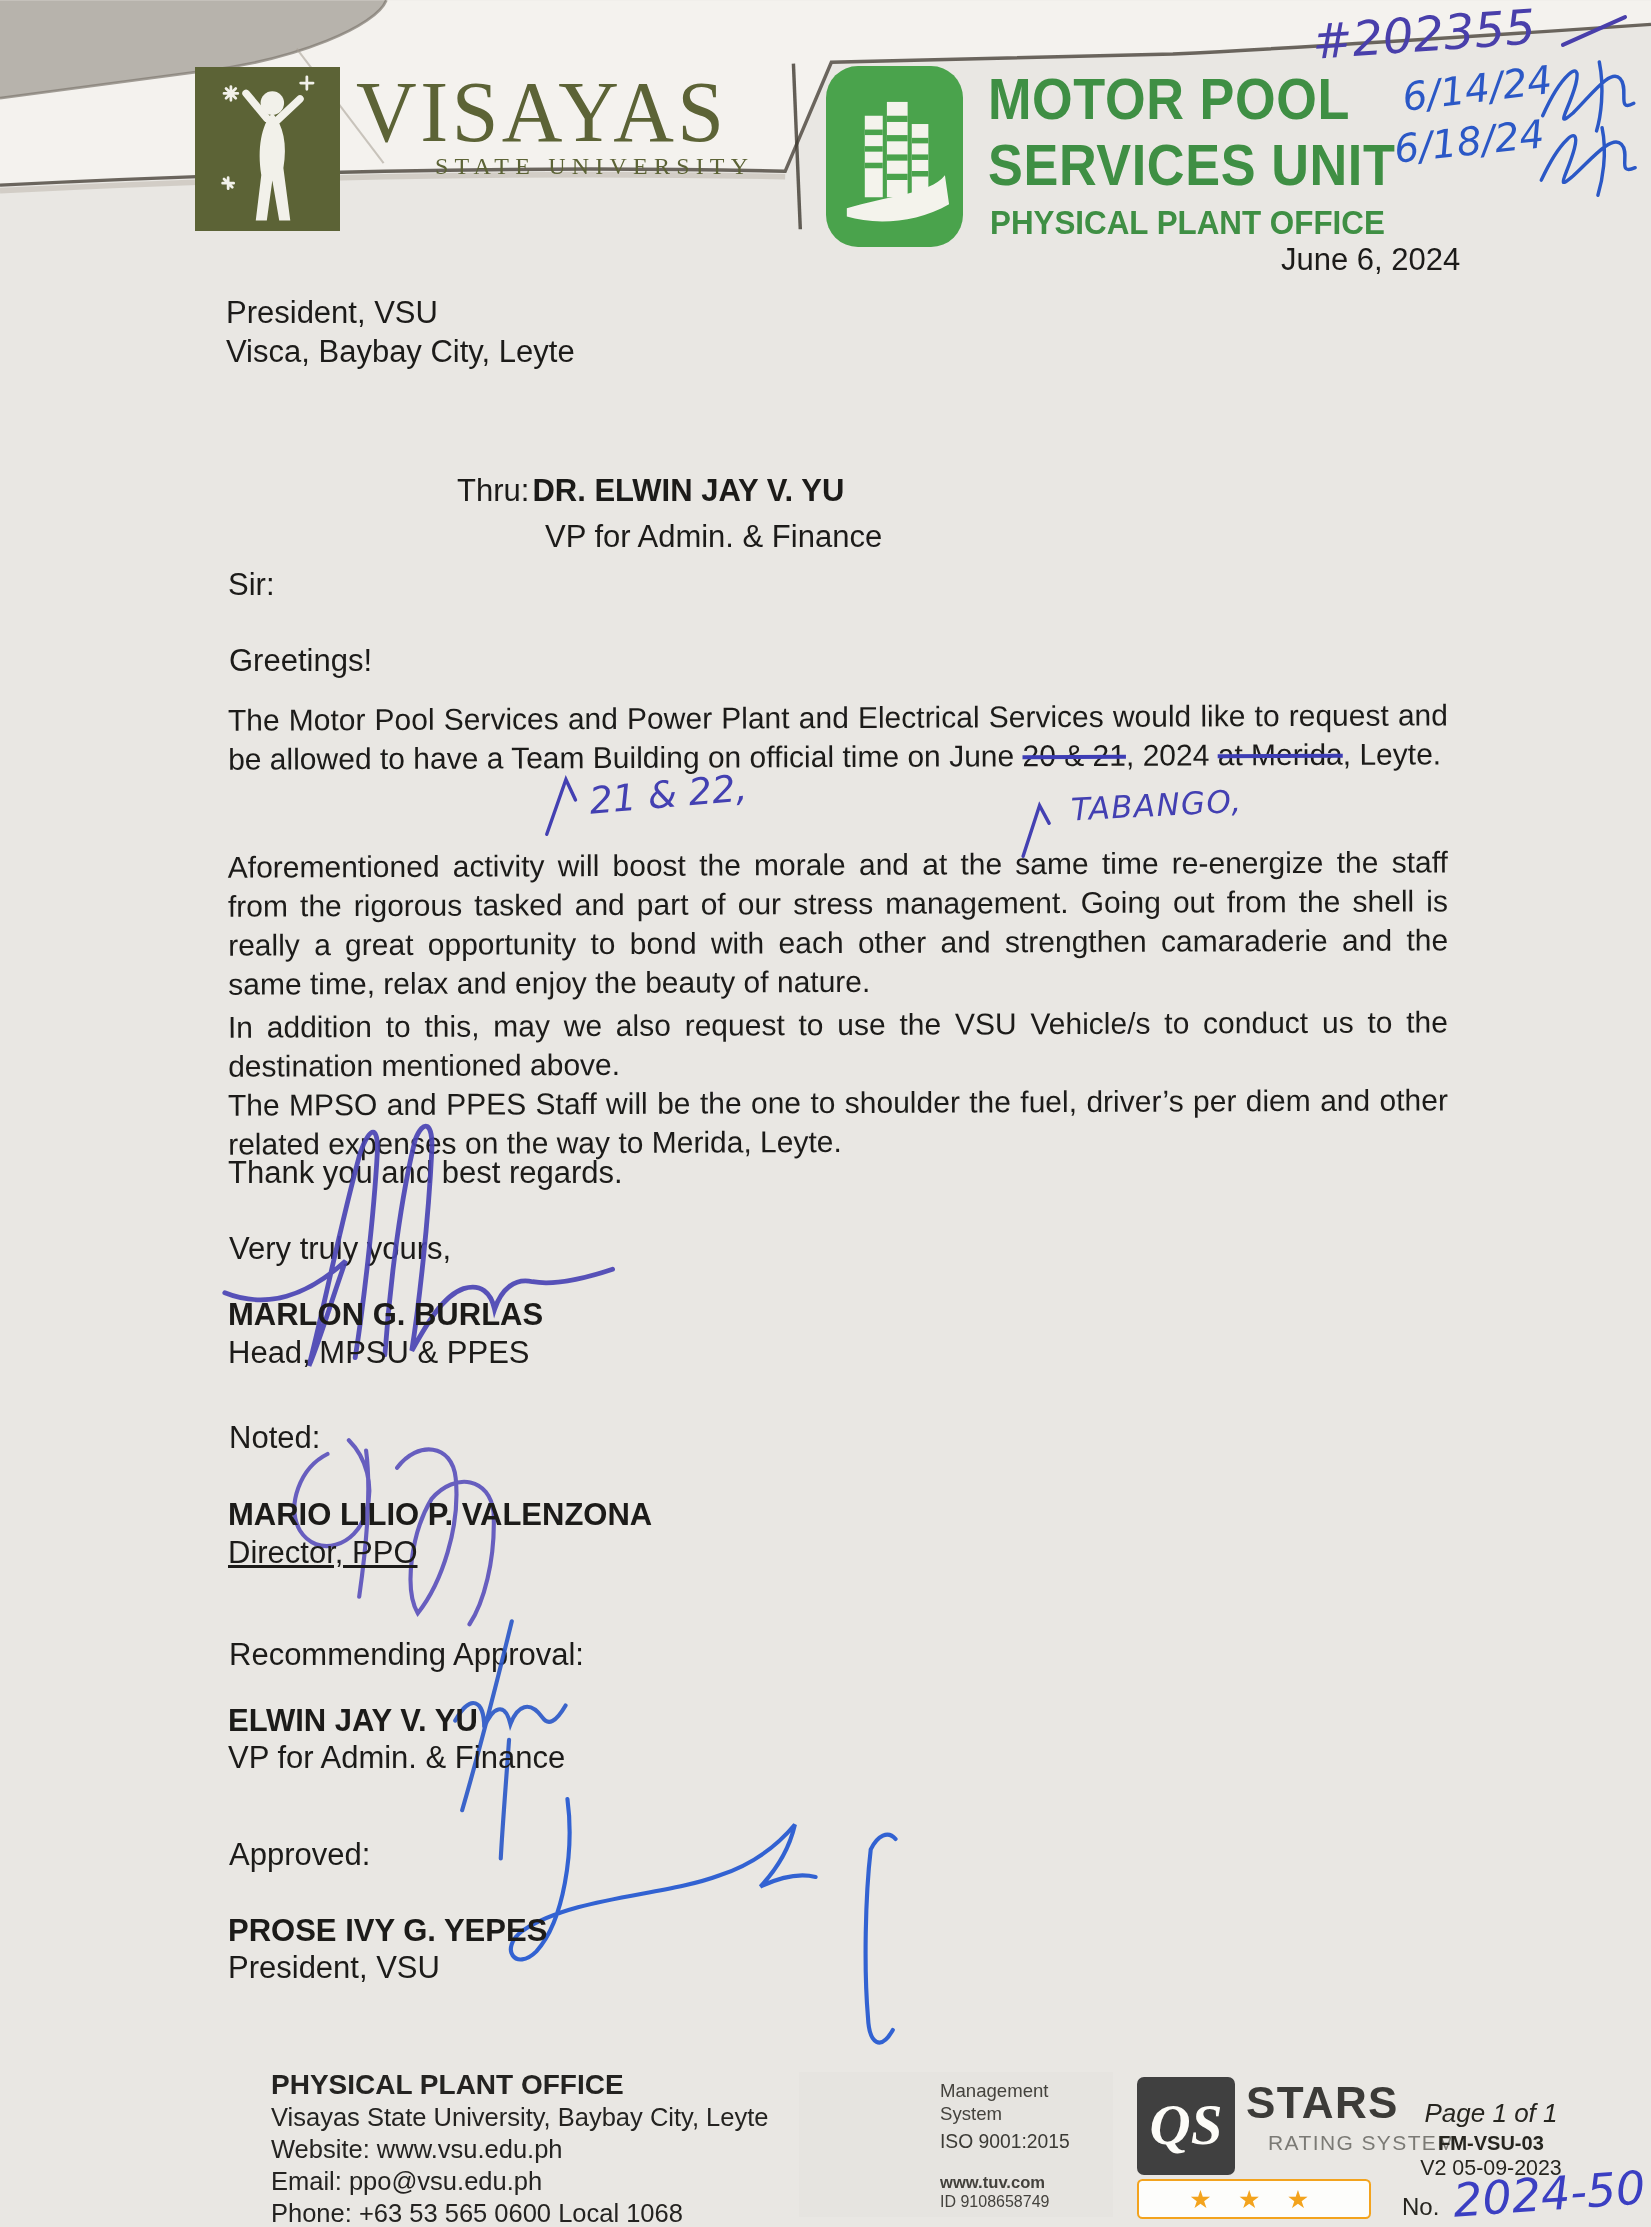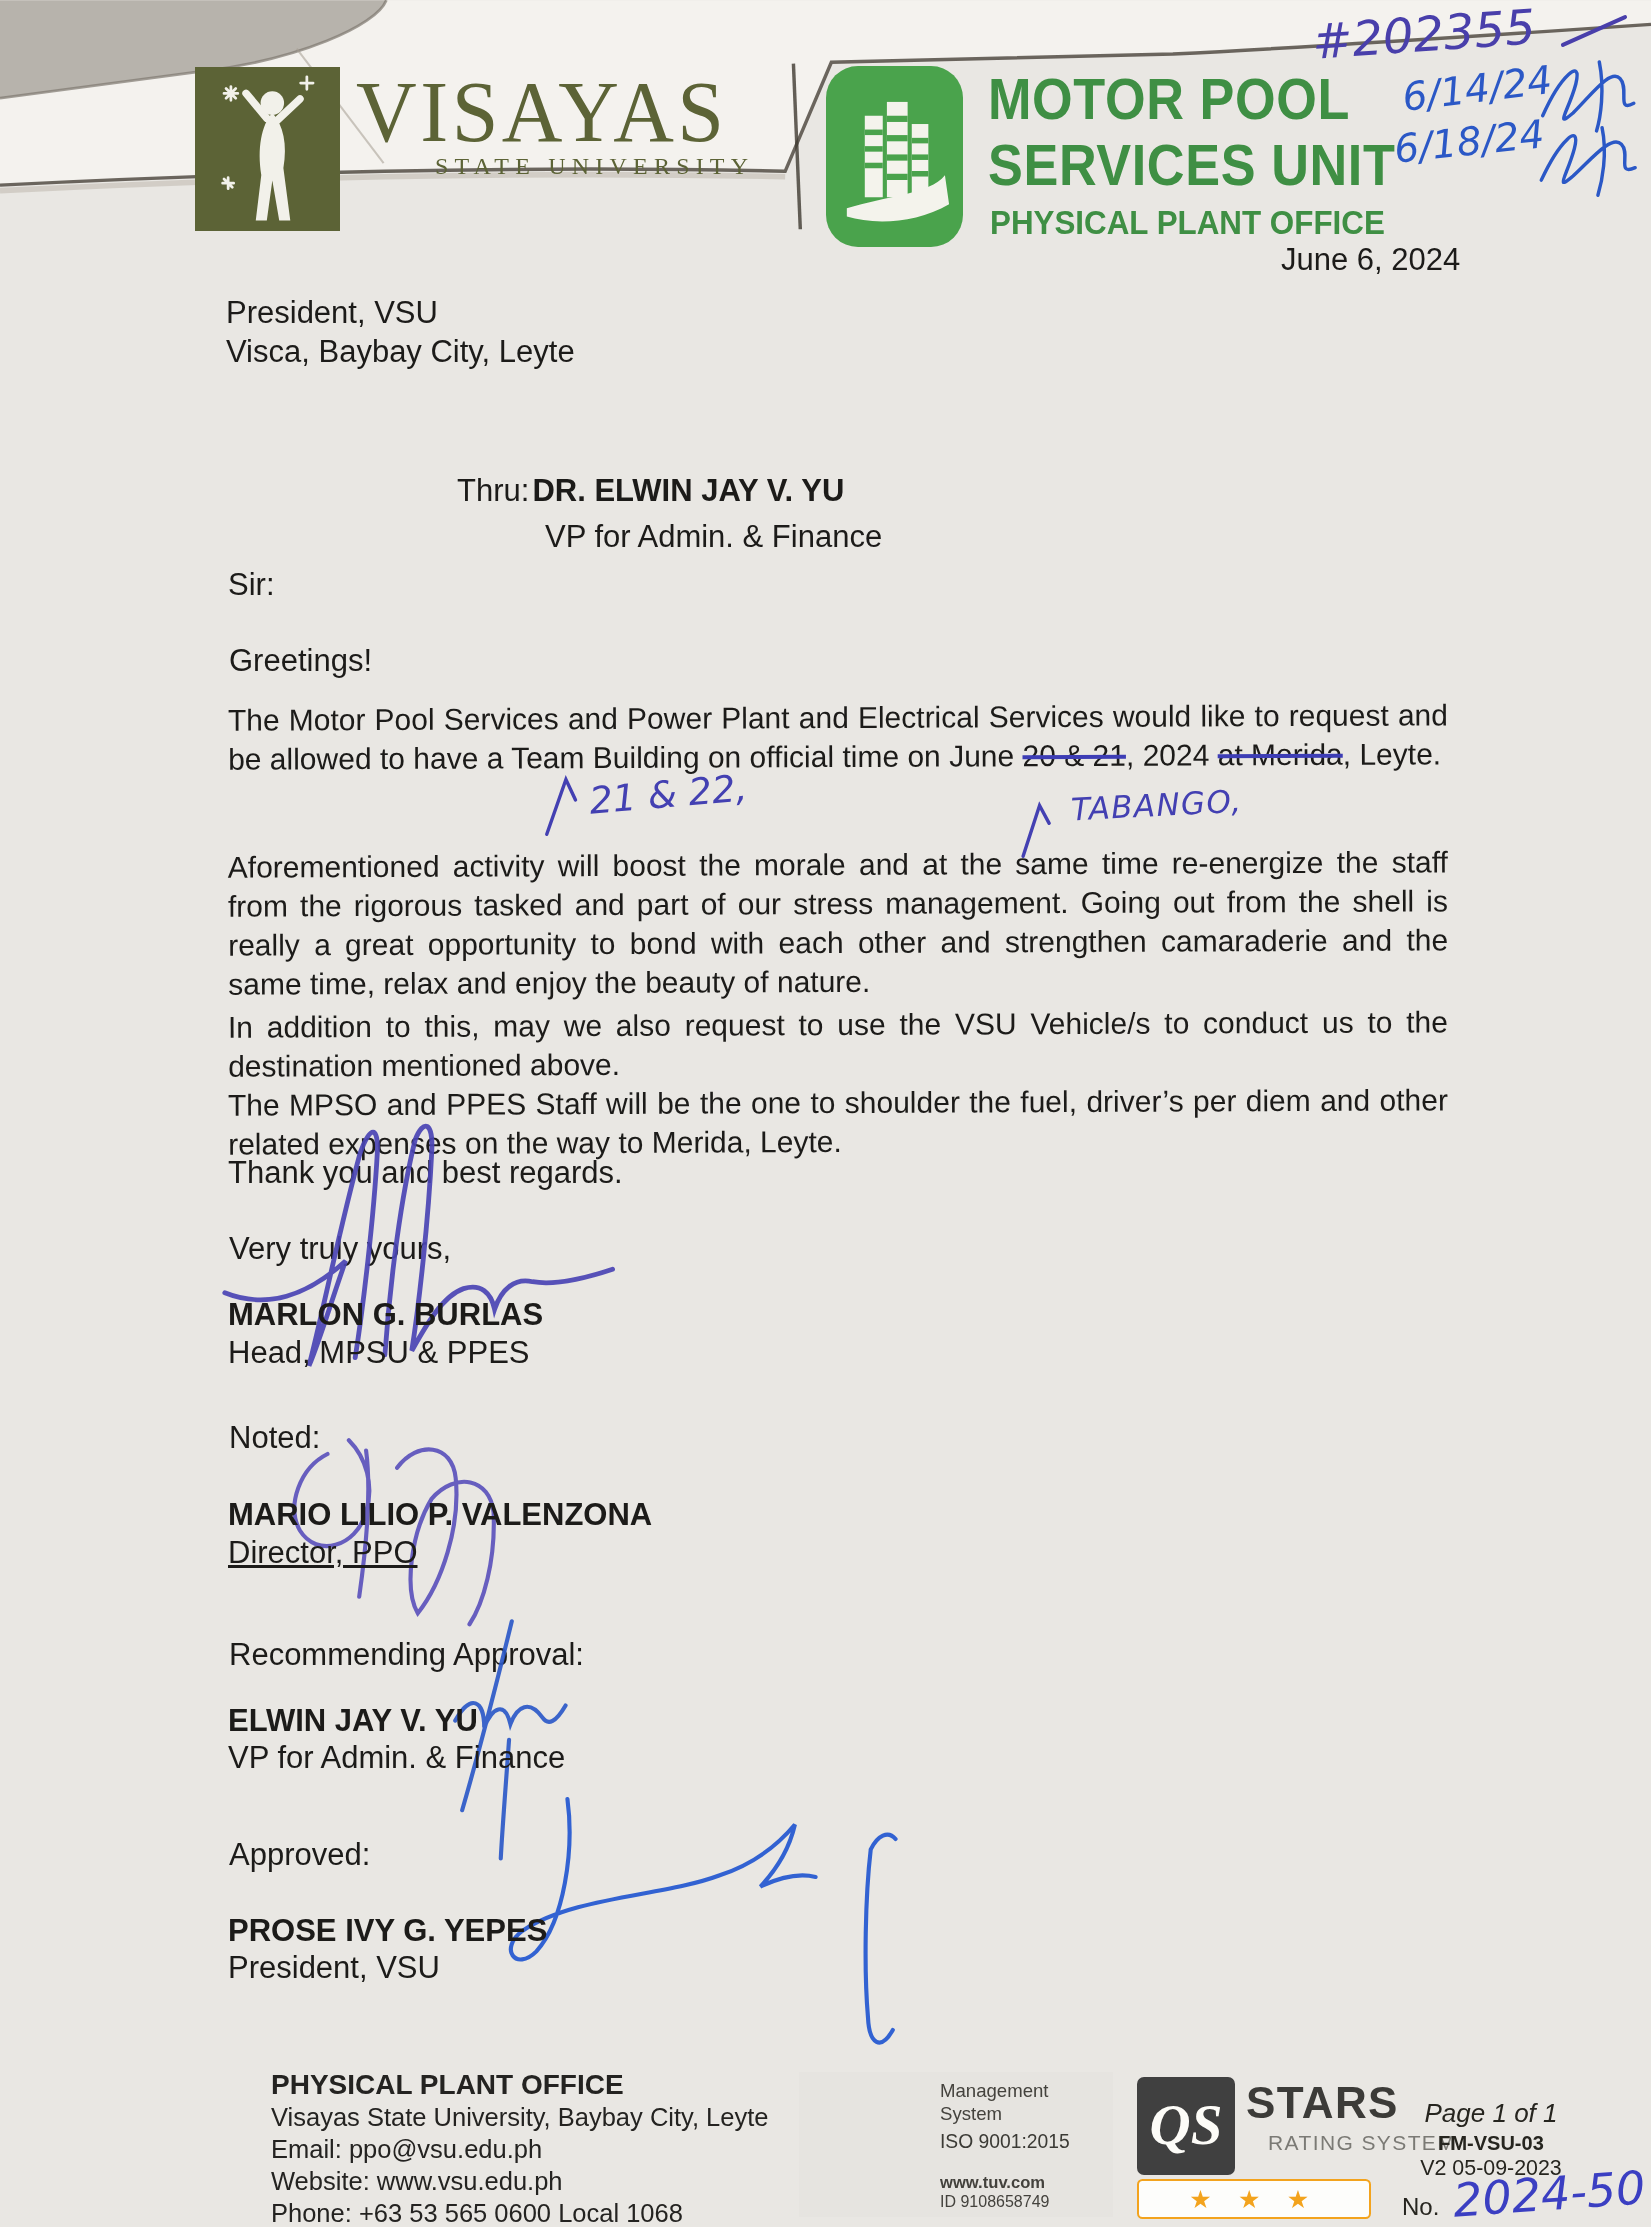--- a/index.html
+++ b/index.html
@@ -159,22 +159,22 @@
   <div class="abs line" style="left:229px;top:1837px;">Approved:</div>
   <svg class="abs" style="left:483px;top:1768px;" width="497" height="324" viewBox="0 0 720 470">
     <path d="M122,45 C132,120 117,222 77,266 C47,296 22,262 57,236 C132,186 262,186 342,156 C397,138 432,106 452,82 C442,126 417,156 402,172 C427,160 457,152 482,158 M562,118 C554,186 552,292 558,362 C560,402 577,410 594,380 M562,118 C572,98 587,90 598,103" fill="none" stroke="#2257d0" stroke-width="6" stroke-linecap="round" opacity="0.92"></path>
   </svg>
   <div class="abs line bold" style="left:228px;top:1913px;">PROSE IVY G. YEPES</div>
   <div class="abs line" style="left:228px;top:1950px;">President, VSU</div>
 
   <div class="abs" style="left:271px;top:2069px;">
     <div class="foot-name">PHYSICAL PLANT OFFICE</div>
     <div class="foot-line">Visayas State University, Baybay City, Leyte</div>
+    <div class="foot-line">Website: www.vsu.edu.ph</div>
     <div class="foot-line">Email: ppo@vsu.edu.ph</div>
-    <div class="foot-line">Website: www.vsu.edu.ph</div>
     <div class="foot-line">Phone: +63 53 565 0600 Local 1068</div>
   </div>
 
   <div class="abs" style="left:799px;top:2072px;width:314px;height:145px;background:#e6e4e0;">
     <div class="abs" style="left:141px;top:7px;font-size:18.6px;color:#44423d;line-height:23px;">
       <div>Management</div>
       <div>System</div>
     </div>
     <div class="abs" style="left:141px;top:59px;font-size:19.3px;color:#3b3a35;">ISO 9001:2015</div>
     <div class="abs" style="left:141px;top:101px;font-size:16.6px;font-weight:700;color:#44423d;">www.tuv.com</div>

